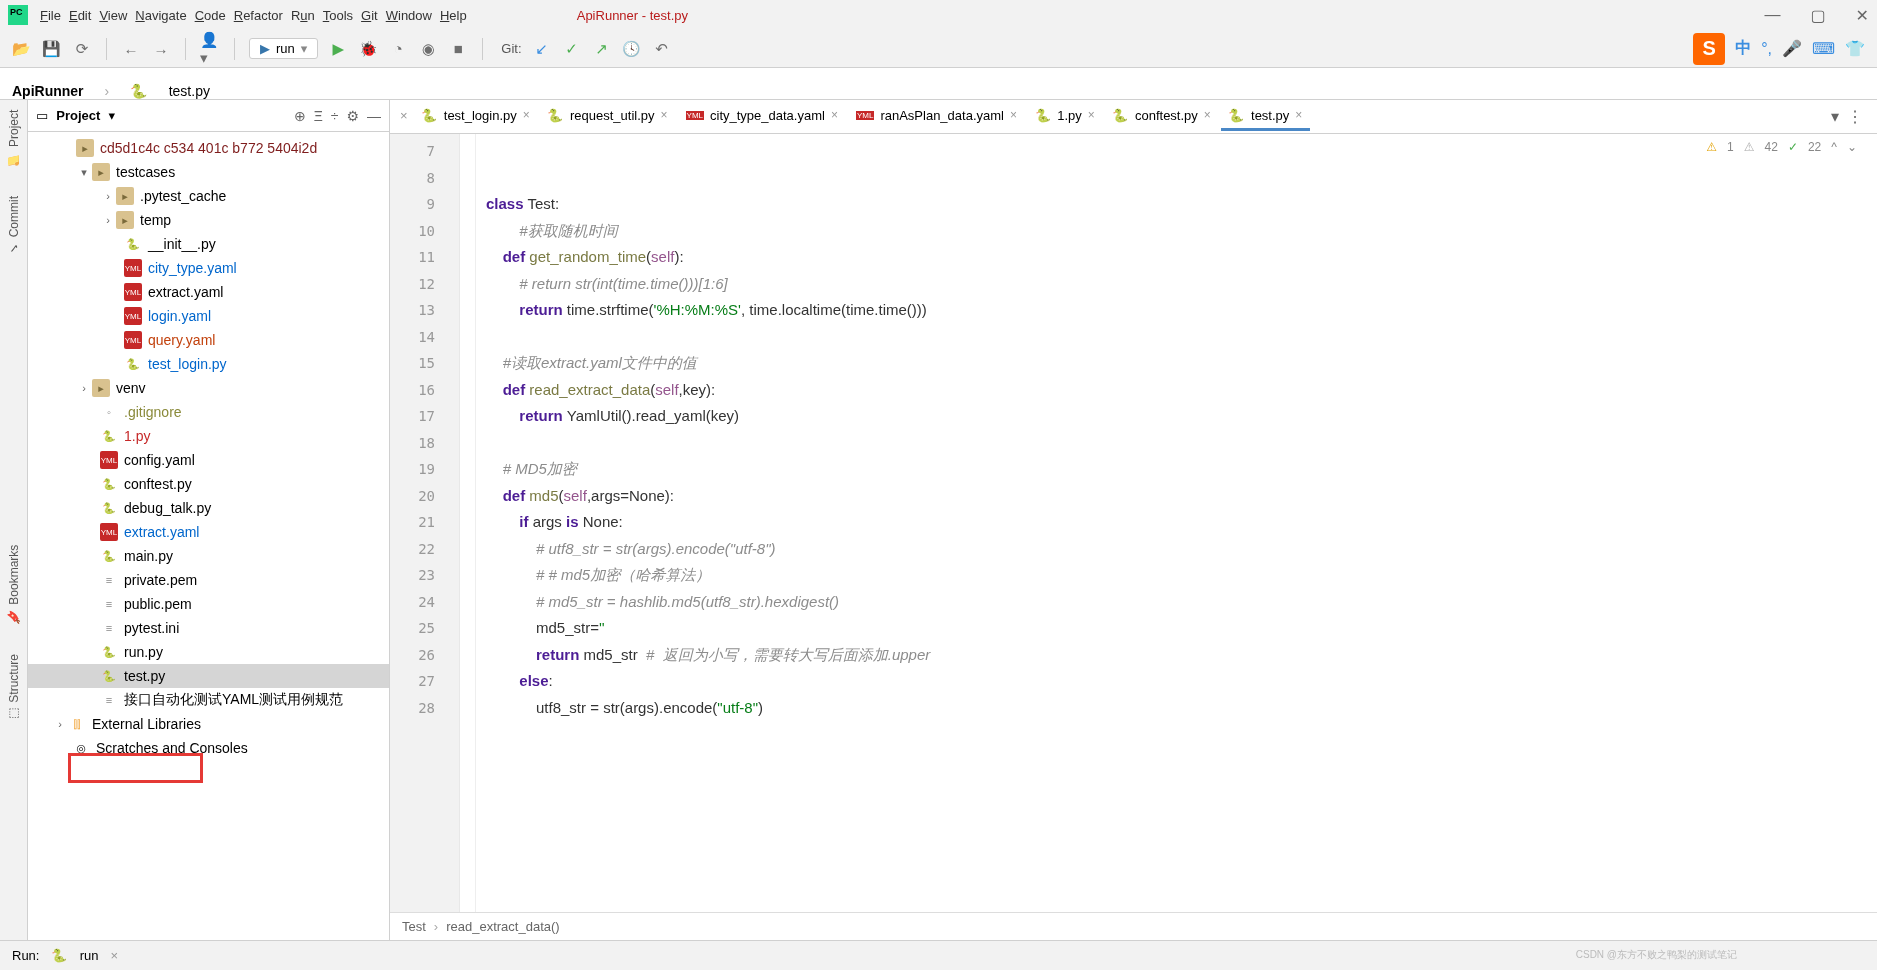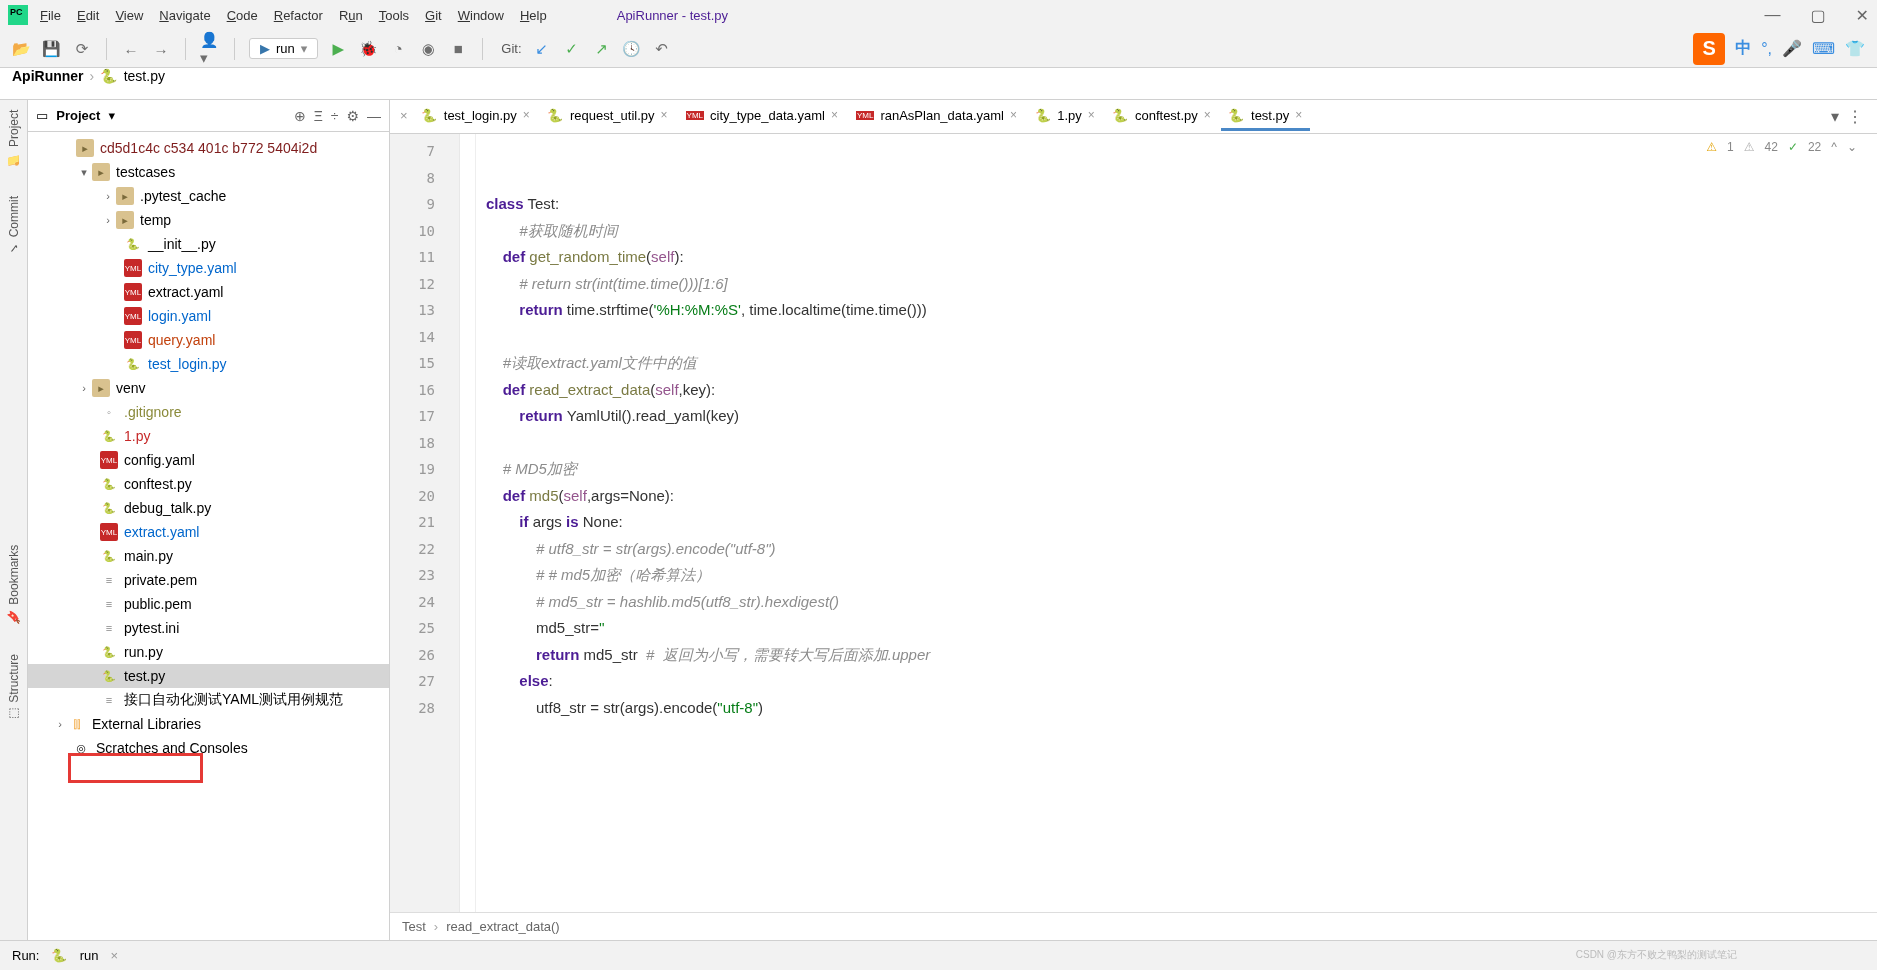--- a/index.html
+++ b/index.html
@@ -1,32 +1,32 @@
 <!DOCTYPE html>
 <html><head>
 <meta charset="utf-8">
 <style>
 *{box-sizing:border-box;margin:0;padding:0;font-family:"Segoe UI",Arial,sans-serif}
 body{background:#f2f2f2;width:1877px;height:970px;overflow:hidden;position:relative}
 .titlebar{height:30px;background:#f2f2f2;display:flex;align-items:center;padding:0 8px;font-size:13px;color:#333}
 .titlebar .ico{width:20px;height:20px;background:#21d789;margin-right:12px;display:inline-block;position:relative}
 .titlebar .ico:before{content:"PC";color:#000;font-size:9px;font-weight:bold;position:absolute;top:2px;left:2px}
-.menu{display:flex;gap:16px}
+.menu{display:flex;gap:8px}
 .menu span{cursor:pointer}
 .menu span u{text-decoration:underline}
-.wtitle{margin-left:70px;color:#4c1d95}
+.wtitle{margin-left:110px;color:#b91c1c}
 .wbtns{margin-left:auto;display:flex;gap:30px;font-size:16px;color:#666}
 .toolbar{height:38px;background:#f2f2f2;border-bottom:1px solid #d0d0d0;display:flex;align-items:center;padding:0 12px;gap:10px}
 .tb-ico{width:20px;height:20px;color:#6e6e6e;display:flex;align-items:center;justify-content:center;font-size:15px;cursor:pointer}
 .tb-sep{width:1px;height:22px;background:#ccc;margin:0 4px}
 .run-sel{border:1px solid #ccc;background:#fff;padding:2px 10px;border-radius:3px;display:flex;align-items:center;gap:6px;font-size:13px}
 .git-lbl{font-size:13px;color:#555;margin-left:4px}
 .right-icons{margin-left:auto;display:flex;gap:10px;align-items:center}
 .sogou{width:32px;height:32px;background:#ff6600;border-radius:4px;color:#fff;font-weight:bold;display:flex;align-items:center;justify-content:center;font-size:20px}
-.breadcrumb{height:32px;background:#fff;border-bottom:1px solid #d0d0d0;display:flex;align-items:flex-start;padding:0 12px;font-size:14px;gap:6px}
+.breadcrumb{height:32px;background:#fff;border-bottom:1px solid #d0d0d0;display:flex;align-items:flex-end;padding:0 12px;font-size:14px;gap:21px}
 .bc-sep{color:#aaa}
 .main{display:flex;height:calc(100% - 30px - 38px - 32px - 30px)}
 .sidebar-left{width:28px;background:#f2f2f2;border-right:1px solid #d0d0d0;display:flex;flex-direction:column;align-items:center;padding-top:10px;gap:30px}
 .sidebar-left .vlabel{writing-mode:vertical-rl;transform:rotate(180deg);font-size:12px;color:#555;display:flex;align-items:center;gap:4px;cursor:pointer}
 .project-panel{width:362px;background:#fff;border-right:1px solid #d0d0d0;display:flex;flex-direction:column}
 .pp-header{height:32px;border-bottom:1px solid #d0d0d0;display:flex;align-items:center;padding:0 8px;gap:8px;font-size:13px}
 .pp-header .ttl{font-weight:bold}
 .pp-header .hicons{margin-left:auto;display:flex;gap:8px;color:#666;font-size:14px}
 .tree{flex:1;overflow:auto;font-size:14px;padding:4px 0}
 .tree .item{display:flex;align-items:center;height:24px;padding-left:8px;cursor:pointer;white-space:nowrap}

